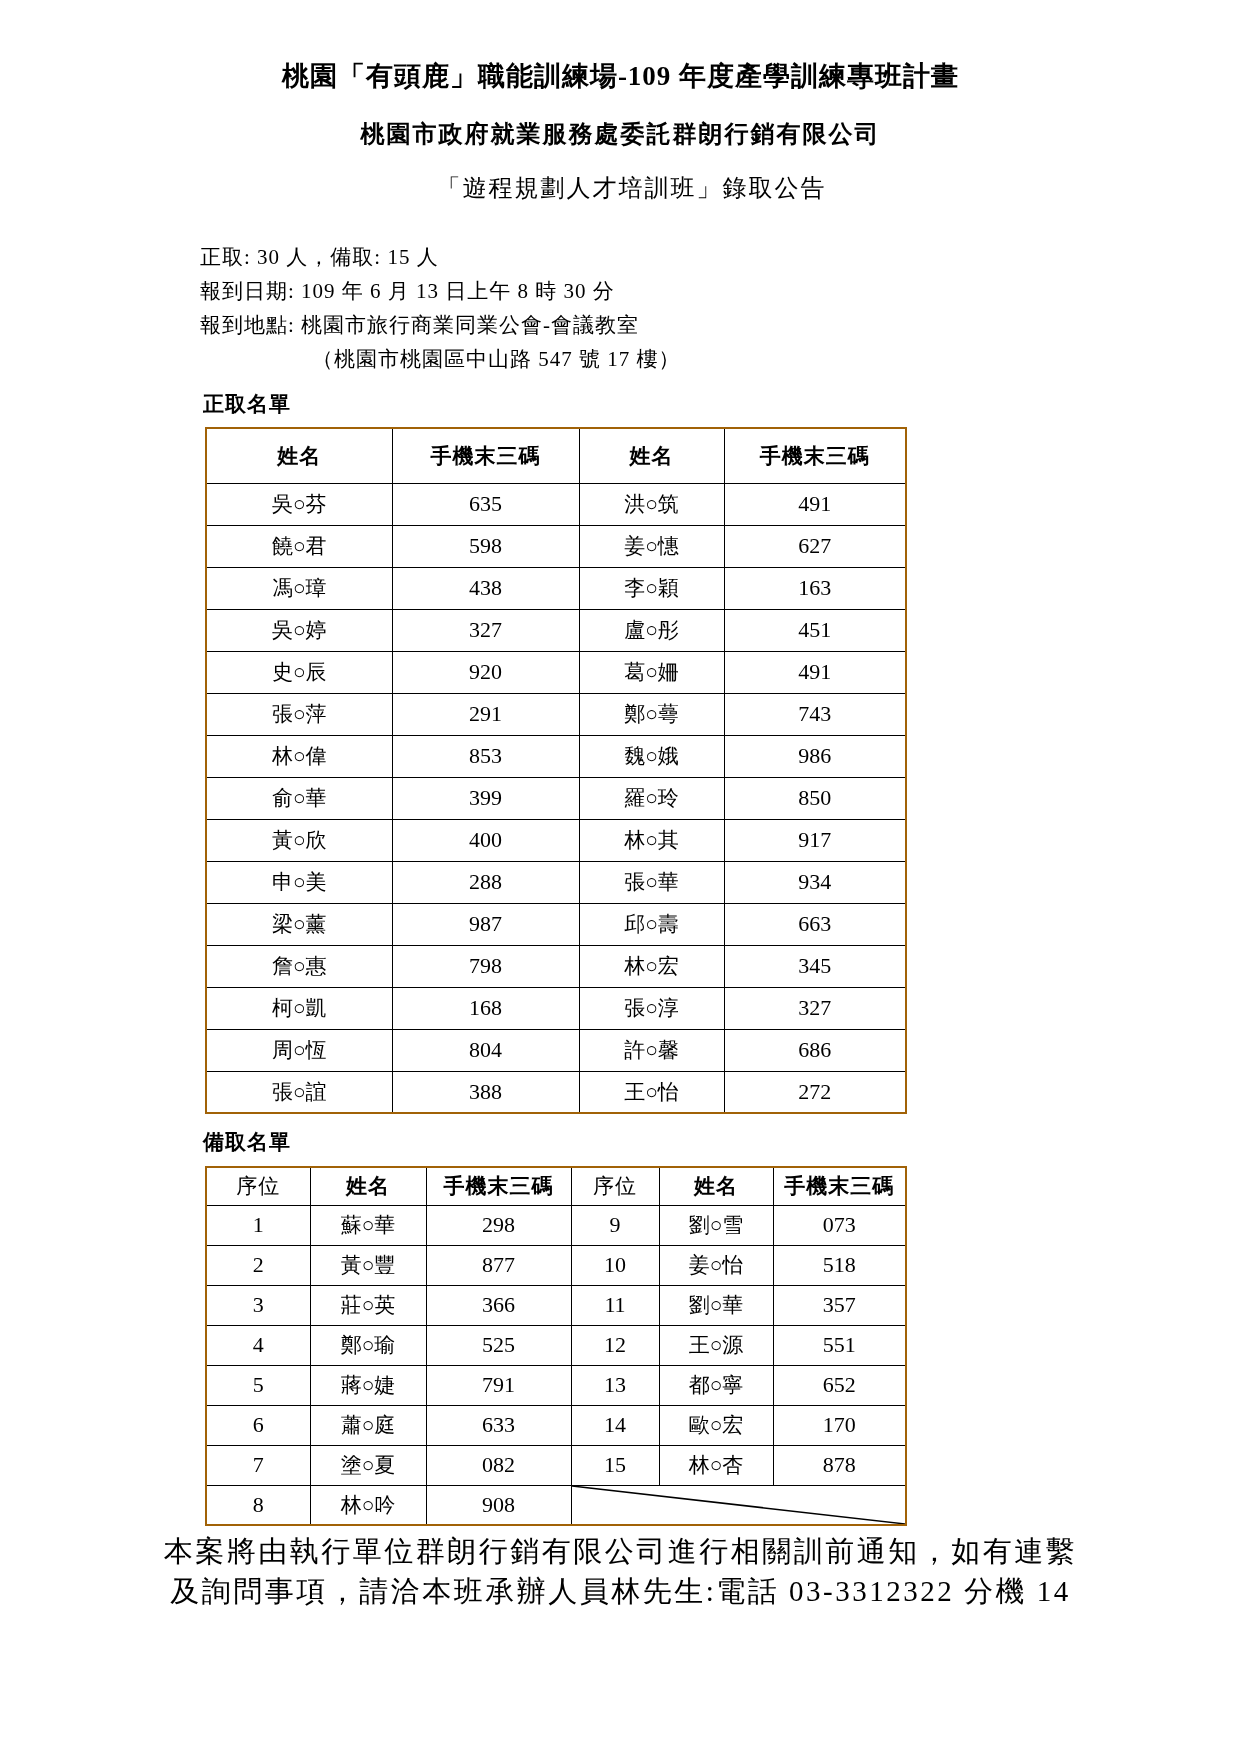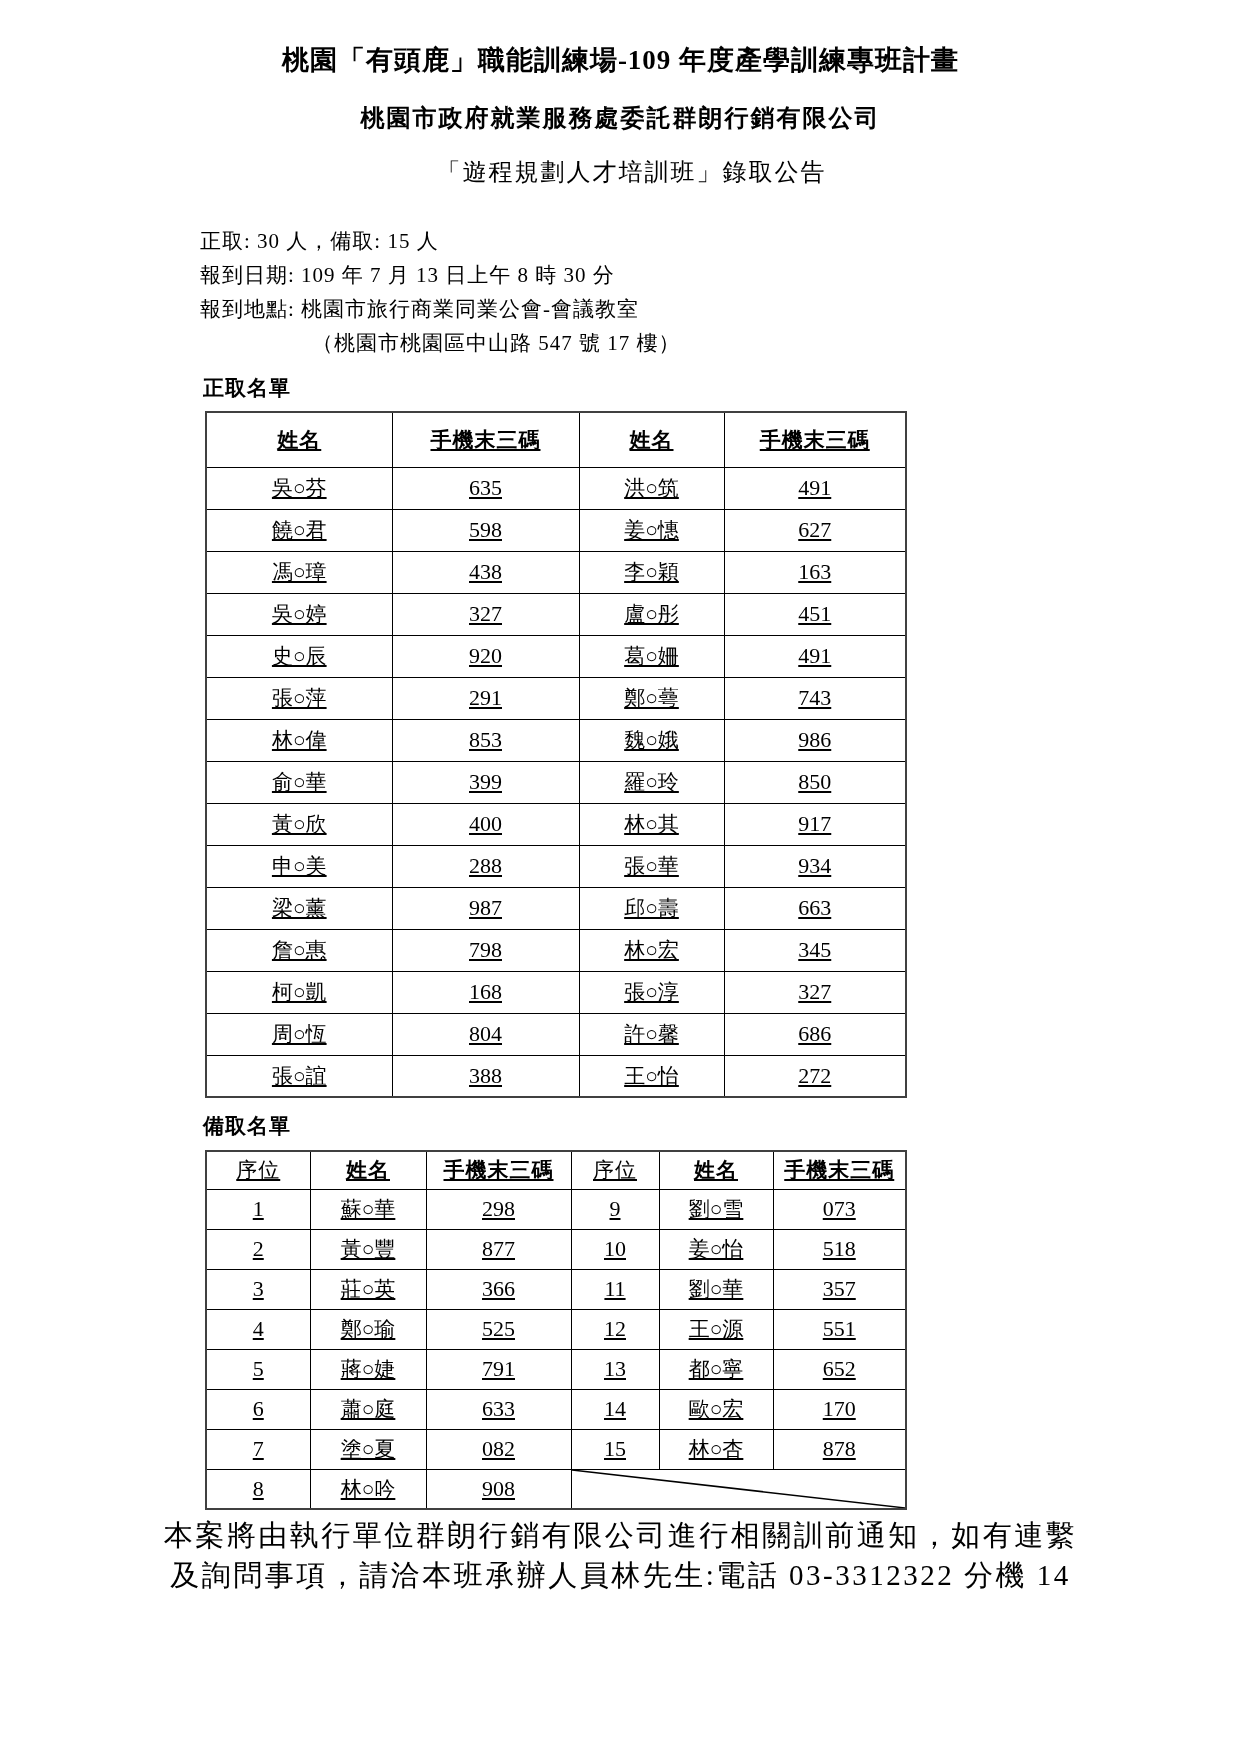--- a/index.html
+++ b/index.html
@@ -2,21 +2,21 @@
 <html><head>
 <meta charset="utf-8">
 <style>
   * { margin:0; padding:0; box-sizing:border-box; }
   html, body { background:#ffffff; }
   body {
     width:1241px; min-height:1754px;
     font-family:"Liberation Serif","DejaVu Serif",serif;
     color:#000;
   }
-  .page { position:relative; width:1241px; height:1754px; padding-top:42px; }
+  .page { position:relative; width:1241px; height:1754px; padding-top:58px; }
 
   .doc-title {
     text-align:center; font-size:27px; font-weight:bold; letter-spacing:1px;
   }
   .doc-subtitle {
     text-align:center; font-size:24px; margin-top:24px; letter-spacing:2px;font-weight:bold;
   }
   .doc-subtitle2 {
     text-align:center; font-size:24px; margin-top:22px; letter-spacing:2px;margin-left:22px;
   }
@@ -25,22 +25,21 @@
   .info-line { line-height:34px; letter-spacing:1px; }
   .info-line.indent { margin-left:112px; }
 
   .section-heading {
     margin:14px 0 0 203px; font-size:21px; font-weight:bold; letter-spacing:1px;
   }
 
   table {
     border-collapse:collapse; table-layout:fixed;
     margin-left:205px; width:700px;
-    border:2px solid #404040;
-    text-decoration:underline;
+    border:2px solid #a16207;
   }
   th, td {
     border:1.5px solid #000; text-align:center; vertical-align:middle;
     font-size:21px; overflow:hidden;
   }
   th { font-weight:bold; letter-spacing:1px; }
   th.light { font-weight:normal; }
   .num { font-size:22px; }
 
   #accepted-table { margin-top:9px; }
@@ -63,21 +62,21 @@
 <body>
 
 <div class="page">
 
   <div class="doc-title">桃園「有頭鹿」職能訓練場-109 年度產學訓練專班計畫</div>
   <div class="doc-subtitle">桃園市政府就業服務處委託群朗行銷有限公司</div>
   <div class="doc-subtitle2">「遊程規劃人才培訓班」錄取公告</div>
 
   <div class="info-block">
     <div class="info-line">正取: 30 人，備取: 15 人</div>
-    <div class="info-line">報到日期: 109 年 7 月 13 日上午 8 時 30 分</div>
+    <div class="info-line">報到日期: 109 年 6 月 13 日上午 8 時 30 分</div>
     <div class="info-line">報到地點: 桃園市旅行商業同業公會-會議教室</div>
     <div class="info-line indent">（桃園市桃園區中山路 547 號 17 樓）</div>
   </div>
 
   <div class="section-heading">正取名單</div>
   <table id="accepted-table">
     <colgroup>
         <col style="width: 186px;">
         <col style="width: 187px;">
         <col style="width: 145px;">

